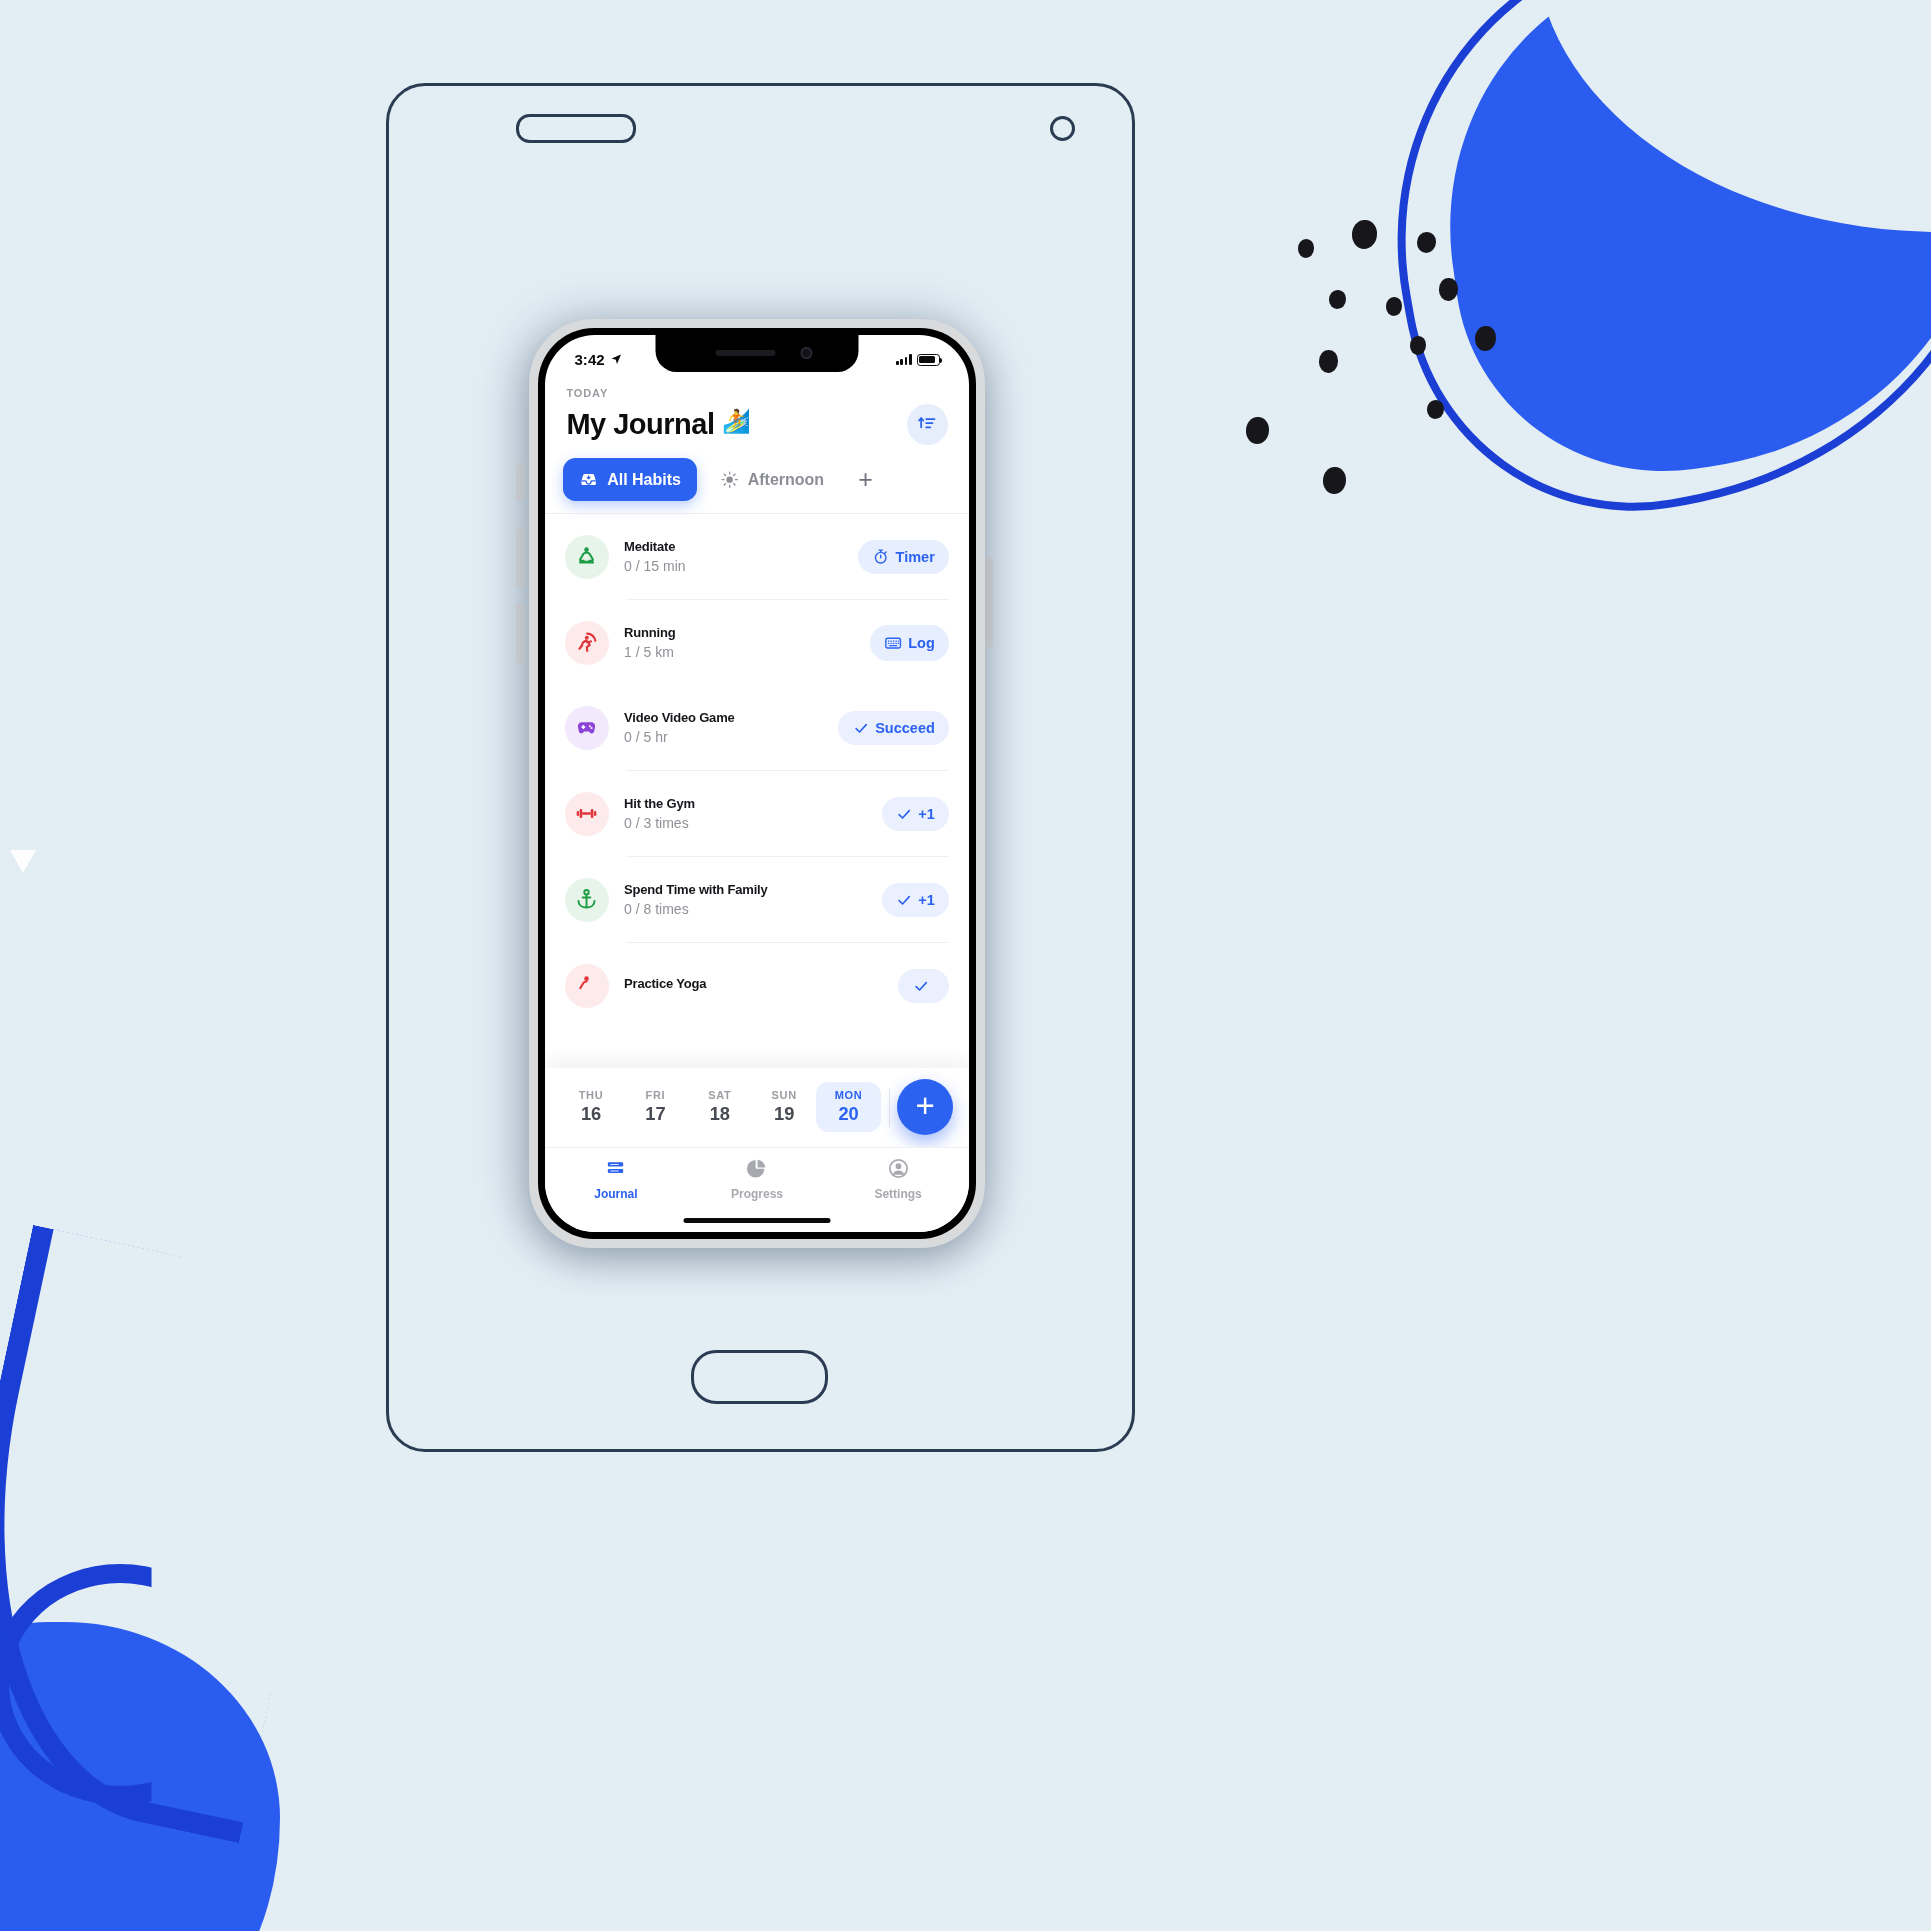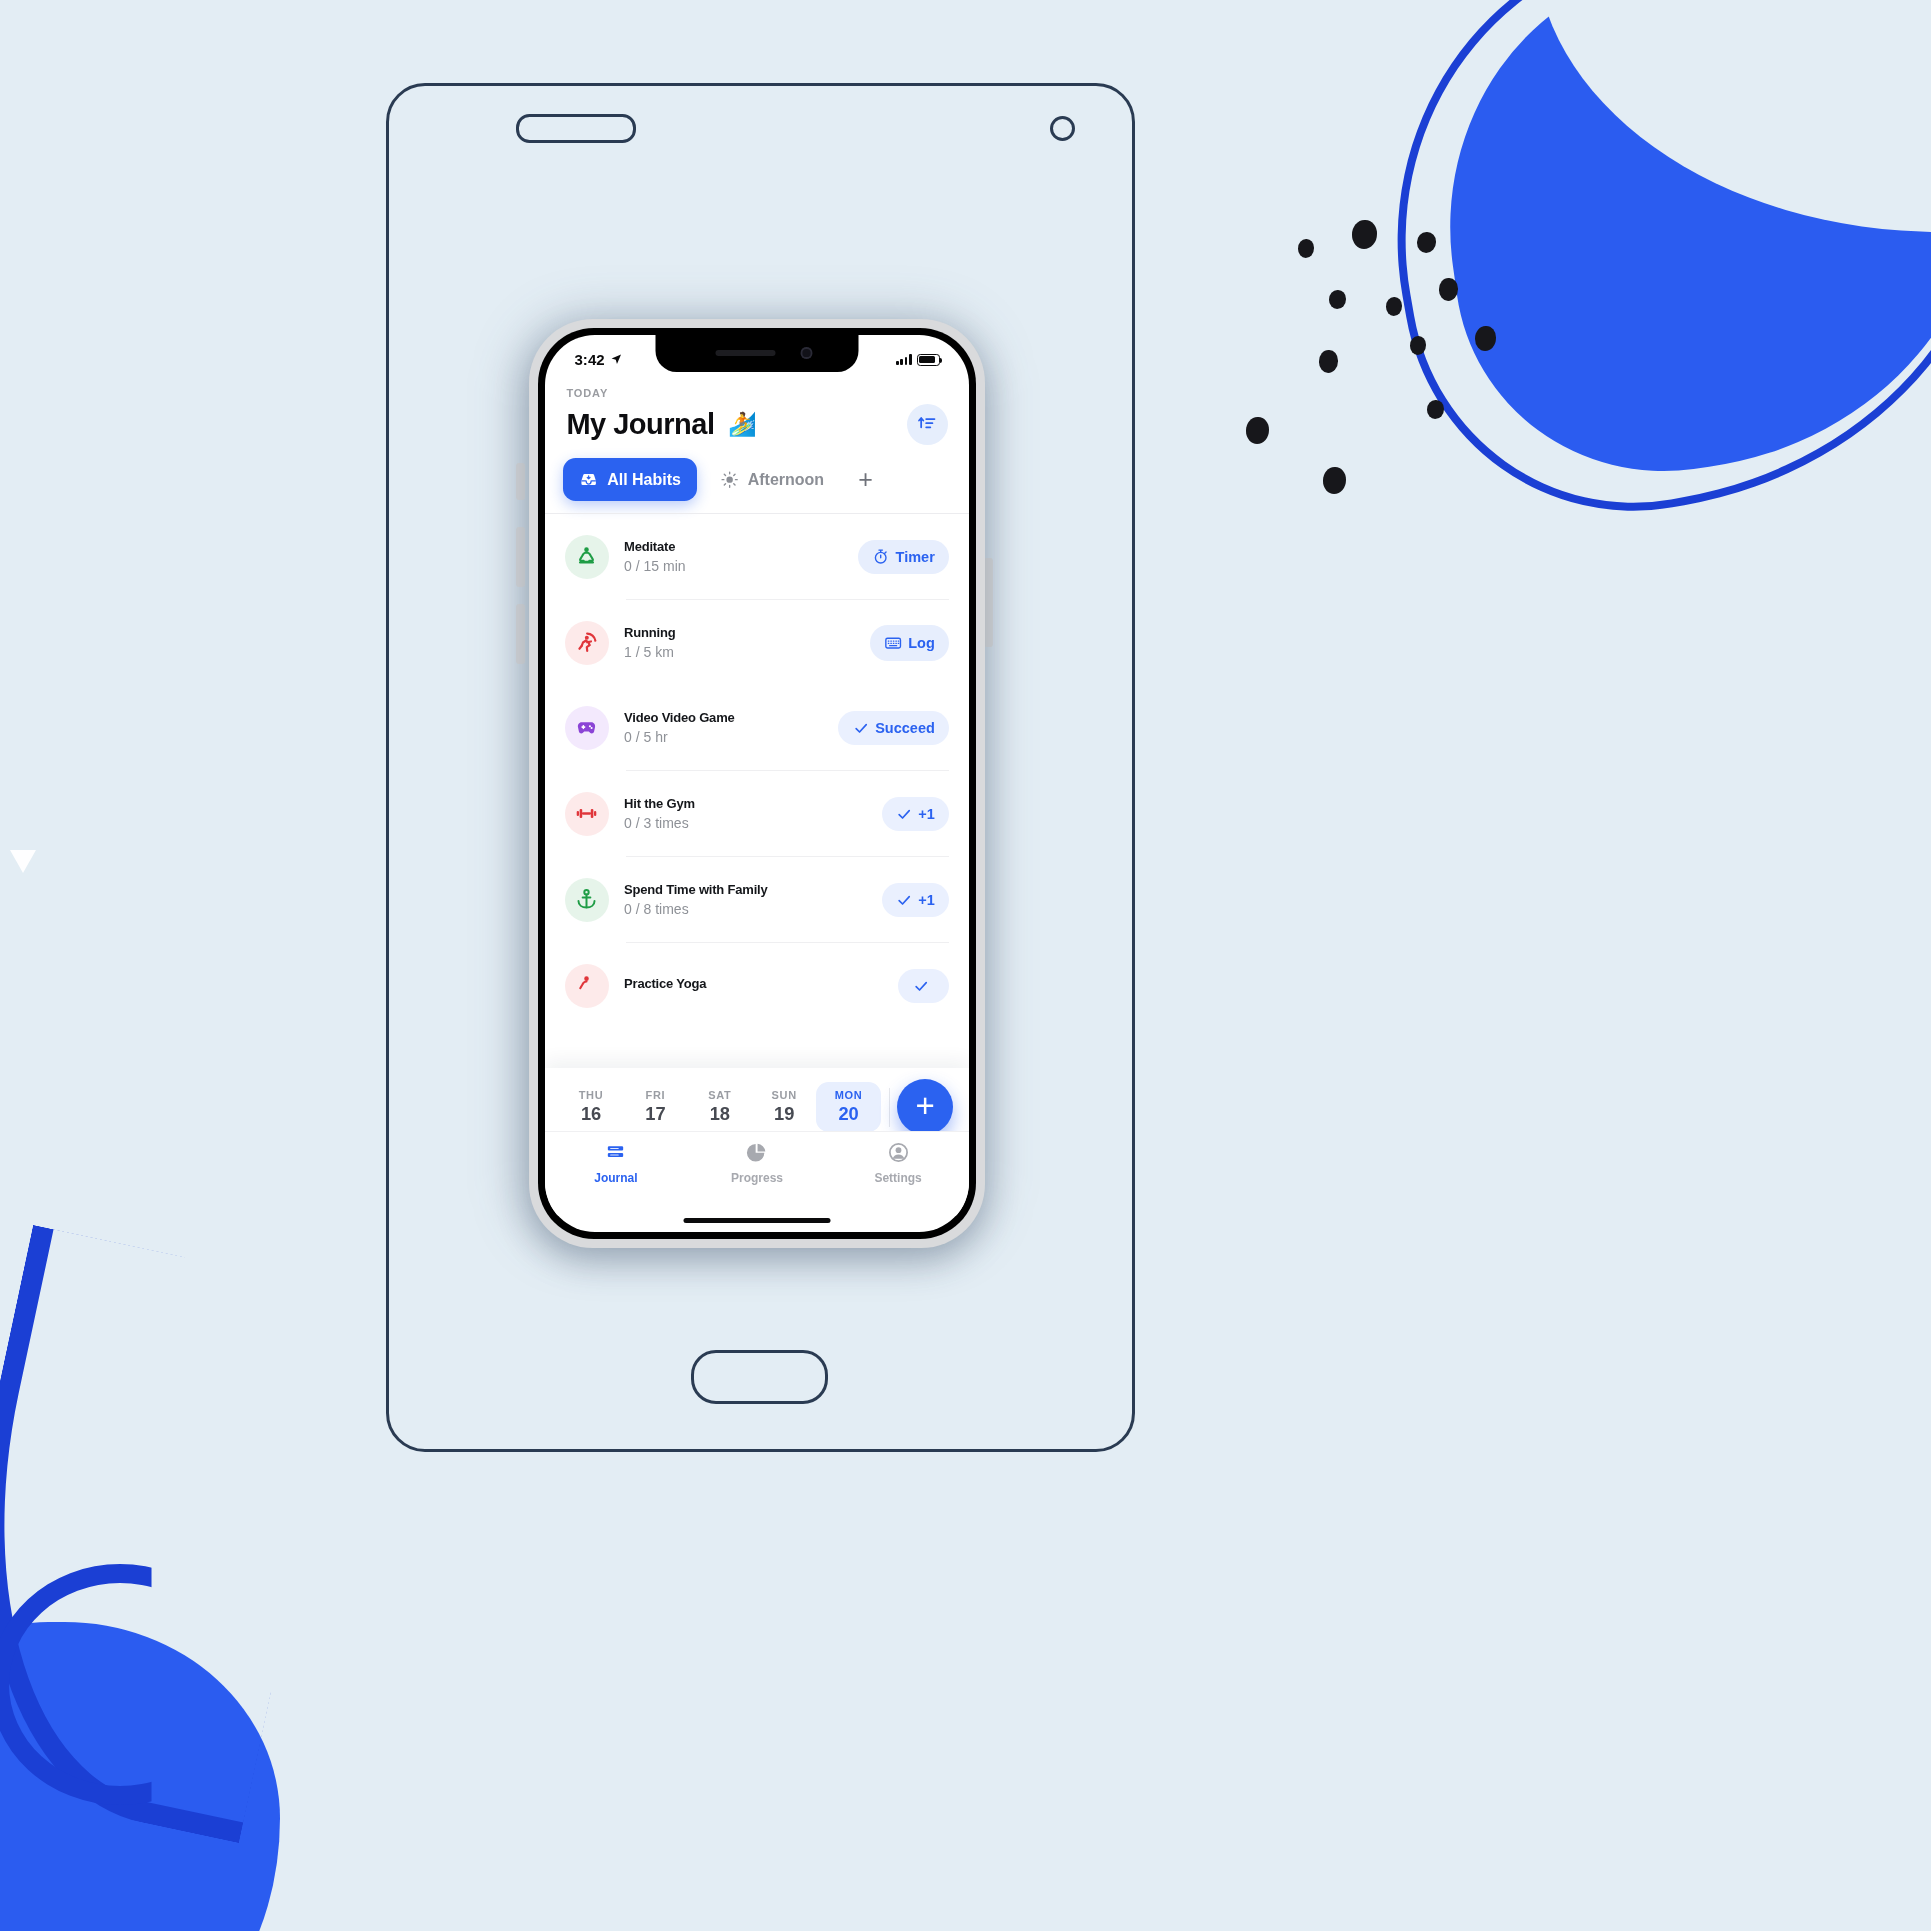--- a/index.html
+++ b/index.html
@@ -127,21 +127,21 @@
     position:relative;padding:1.4px;box-sizing:border-box;}
   .battery::after{content:"";position:absolute;right:-3.3px;top:3.3px;width:1.9px;height:4.8px;
     background:#0b0b0c;border-radius:0 1.9px 1.9px 0;}
   .battery b{display:block;height:100%;width:86%;background:#0b0b0c;border-radius:1.5px;}
 
   
   .app{position:absolute;inset:0;display:flex;flex-direction:column;padding-top:42px;box-sizing:border-box;}
   .hdr{padding:9.7px 21px 0 21px;}
   .today{font-size:11px;font-weight:700;color:#9a9ca1;letter-spacing:0.9px;}
   .title-row{display:flex;align-items:center;justify-content:space-between;margin-top:4.8px;}
-  .title{font-size:29px;font-weight:700;color:#0d0d10;letter-spacing:-0.5px;display:flex;align-items:center;gap:14px;}
+  .title{font-size:29px;font-weight:700;color:#0d0d10;letter-spacing:-0.5px;display:flex;align-items:flex-start;gap:8px;}
   .title .emo{font-size:23px;}
   .sort-btn{
     width:41px;height:41px;border-radius:50%;background:#e6eefc;
     display:flex;align-items:center;justify-content:center;flex:0 0 auto;
   }
 
   
   .tabs{display:flex;align-items:center;gap:6px;padding:0 17.4px;margin-top:13.5px;}
   .tab{
     display:flex;align-items:center;gap:8.7px;padding:11.6px 16.4px;border-radius:12.6px;
@@ -196,21 +196,21 @@
   .vline{width:1px;height:39px;background:#e6e7ea;margin:0 7.7px;}
   .fab{
     width:56px;height:56px;border-radius:50%;background:#2b62f0;
     display:flex;align-items:center;justify-content:center;flex:0 0 auto;
     box-shadow:0 7.7px 17.4px rgba(43,98,240,.42);margin-right:1.9px;
   }
   .fab span{color:#fff;font-size:33px;font-weight:300;line-height:1;margin-top:-3.9px;}
 
   
   .tabbar{
-    position:absolute;left:0;right:0;bottom:16px;height:85px;background:#fff;
+    position:absolute;left:0;right:0;bottom:0;height:85px;background:#fff;
     display:flex;align-items:flex-start;padding-top:9.7px;box-sizing:border-box;
     border-top:1px solid #f0f0f2;z-index:4;
   }
   .nav{flex:1;display:flex;flex-direction:column;align-items:center;gap:6.8px;}
   .nav .lbl{font-size:12px;font-weight:600;color:#a7a9af;}
   .nav.on .lbl{color:#2b62f0;font-weight:700;}
   .home-ind{
     position:absolute;bottom:8.7px;left:50%;transform:translateX(-50%);
     width:147px;height:4.8px;background:#0b0b0c;border-radius:3.9px;z-index:7;
   }

